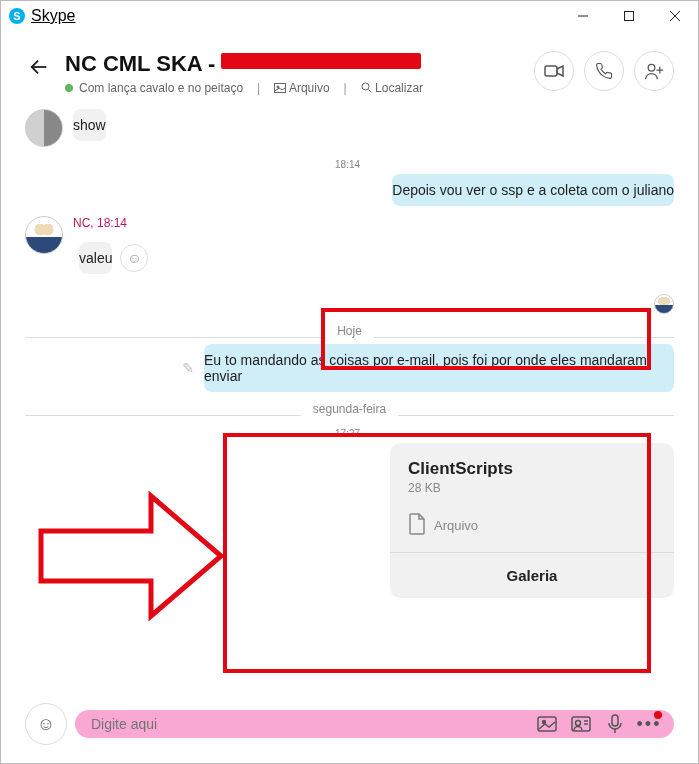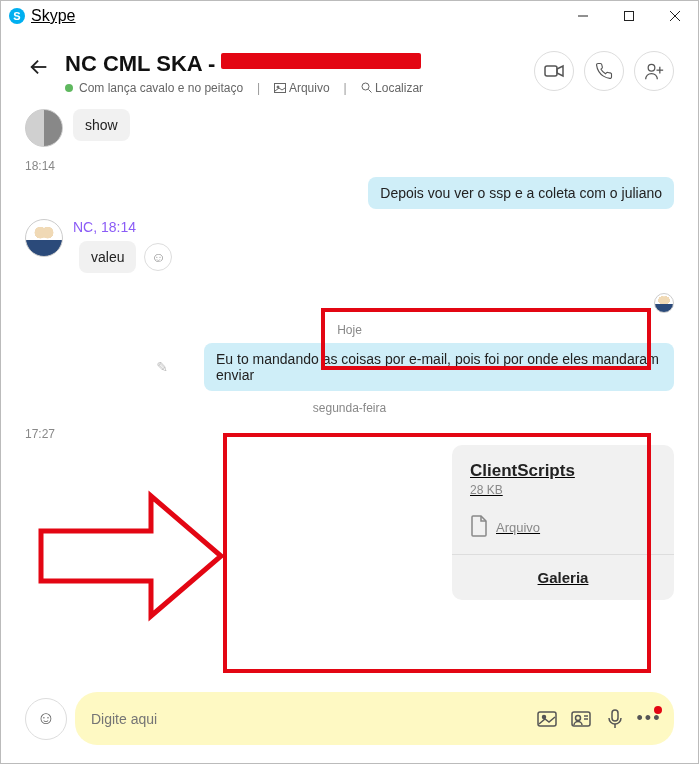--- a/index.html
+++ b/index.html
@@ -28,44 +28,44 @@
   .circle-btn svg { stroke:#555; fill:none; }
 
   
   .chat { padding: 0 24px 0 24px; }
   .row { display:flex; margin-bottom:6px;}
   .row.right { justify-content:flex-end; }
   .avatar { width:38px; height:38px; border-radius:50%; background:#eee; border:1px solid #ccc; flex-shrink:0; margin-right:10px; display:flex; align-items:center; justify-content:center; overflow:hidden;}
   .avatar.half { background:linear-gradient(90deg,#d0d0d0 50%, #888 50%);}
   .avatar.photo { background:radial-gradient(circle at 40% 35%, #f0d9b5 18%, transparent 19%), radial-gradient(circle at 60% 35%, #f0d9b5 18%, transparent 19%), linear-gradient(#fff 55%, #2b4a7a 55%);}
   .small-avatar { width:20px; height:20px; border-radius:50%; background:radial-gradient(circle at 40% 35%, #f0d9b5 25%, transparent 26%), radial-gradient(circle at 60% 35%, #f0d9b5 25%, transparent 26%), linear-gradient(#fff 55%, #2b4a7a 55%); border:1px solid #ccc;}
-  .meta { font-size:14px; color:#8b5cf6; margin-bottom:6px; display:flex; align-items:center; gap:8px;}
-  .bubble { background:#f1f1f1; border-radius:8px; padding:8px 12px; font-size:14px; color:#222; max-width:440px; }
-  .bubble.out { background:#cfeef8;margin-left:26px; }
+  .meta { font-size:12px; color:#be185d; margin-bottom:12px; display:flex; align-items:center; gap:8px;}
+  .bubble { background:#f1f1f1; border-radius:8px; padding:8px 0; font-size:14px; color:#222; max-width:440px; }
+  .bubble.out { background:#cfeef8; }
   .react { width:28px; height:28px; border:1px solid #ddd; border-radius:50%; display:flex; align-items:center; justify-content:center; margin-left:8px; color:#888; font-size:14px; align-self:center;}
-  .timestamp-right { font-size:12px; color:#888; text-align:left; margin:12px 4px 4px 0;}
+  .timestamp-right { font-size:10px; color:#888; text-align:center; margin:12px 4px 4px 0;}
   .edit-icon { color:#bbb; margin-right:10px; align-self:center; font-size:14px;}
   .col { display:flex; flex-direction:column; }
 
-  .date-sep { display:flex; align-items:center; margin:10px 0 6px 0;flex-direction:column; }
+  .date-sep { display:flex; align-items:flex-end; margin:10px 0 6px 0; }
   .date-sep .line { flex:1; height:1px; background:#ddd; }
   .date-sep .label { font-size:12px; color:#888; padding:0 12px;}
 
   
-  .filecard { width:222px; background:#f1f1f1; border-radius:10px; padding:16px 18px 0 18px; margin-left:auto;text-decoration:underline;}
+  .filecard { width:284px; background:#f1f1f1; border-radius:10px; padding:16px 18px 0 18px; margin-left:auto;}
   .filecard .fname { font-size:17px; font-weight:700; color:#222; }
   .filecard .fsize { font-size:12px; color:#888; margin-top:2px;}
   .filecard .ftype { display:flex; align-items:center; gap:8px; margin-top:18px; font-size:13px; color:#888;}
   .filecard .ftype svg { stroke:#888;}
   .filecard .download { border-top:1px solid #ddd; margin:14px -18px 0 -18px; padding:14px 0; text-align:center; font-size:15px; font-weight:600; color:#222;}
 
   
   .composer { position:absolute; left:24px; right:24px; bottom:18px; display:flex; align-items:center; gap:8px;}
   .emoji-btn { width:42px; height:42px; border:1px solid #ddd; border-radius:50%; display:flex; align-items:center; justify-content:center; color:#666; font-size:18px;}
-  .input-wrap { flex:1; background:#fef9c3; border-radius:22px; height:53px; display:flex; align-items:center; padding:0 8px 0 16px;}
+  .input-wrap { flex:1; background:#f9a8d4; border-radius:22px; height:28px; display:flex; align-items:center; padding:0 8px 0 16px;}
   .input-wrap input { flex:1; border:none; background:transparent; font-size:14px; color:#666; outline:none;}
   .ibtn { width:34px; height:34px; border-radius:50%; display:flex; align-items:center; justify-content:center; position:relative;}
   .ibtn svg { stroke:#555; fill:none;}
   .ibtn.more-dots { font-size:18px; color:#555; letter-spacing:2px;}
   .ibtn .dot { position:absolute; top:4px; right:4px; width:8px; height:8px; background:#e30613; border-radius:50%;}
 
   
   .annot { position:absolute; border:4px solid #e30613; pointer-events:none;}
   .arrow { position:absolute; pointer-events:none;}
 

